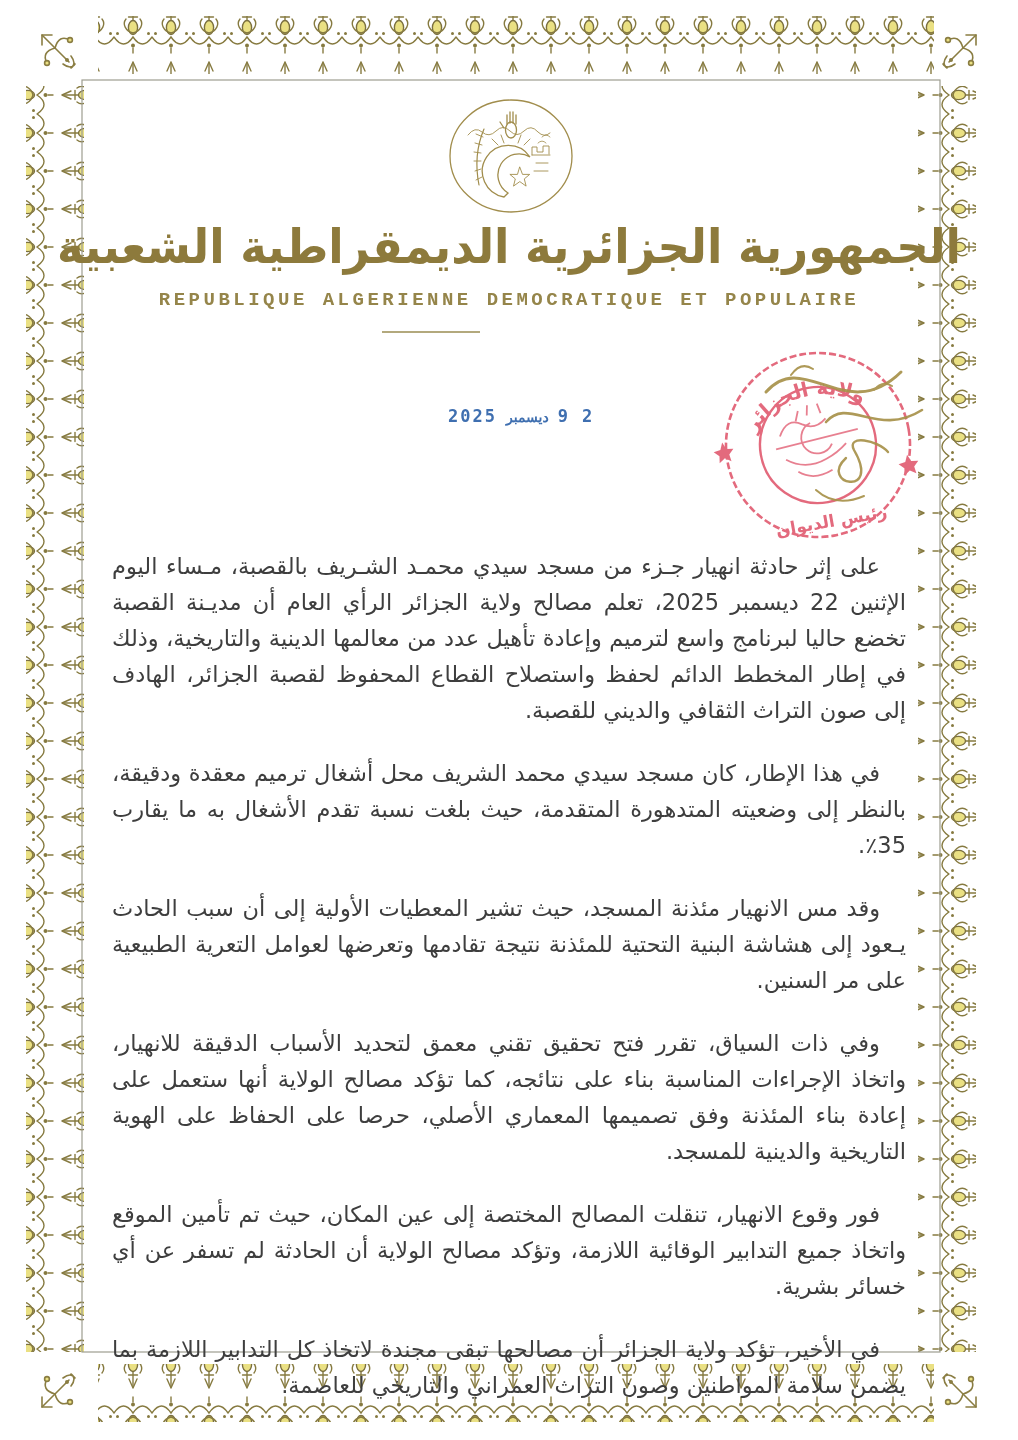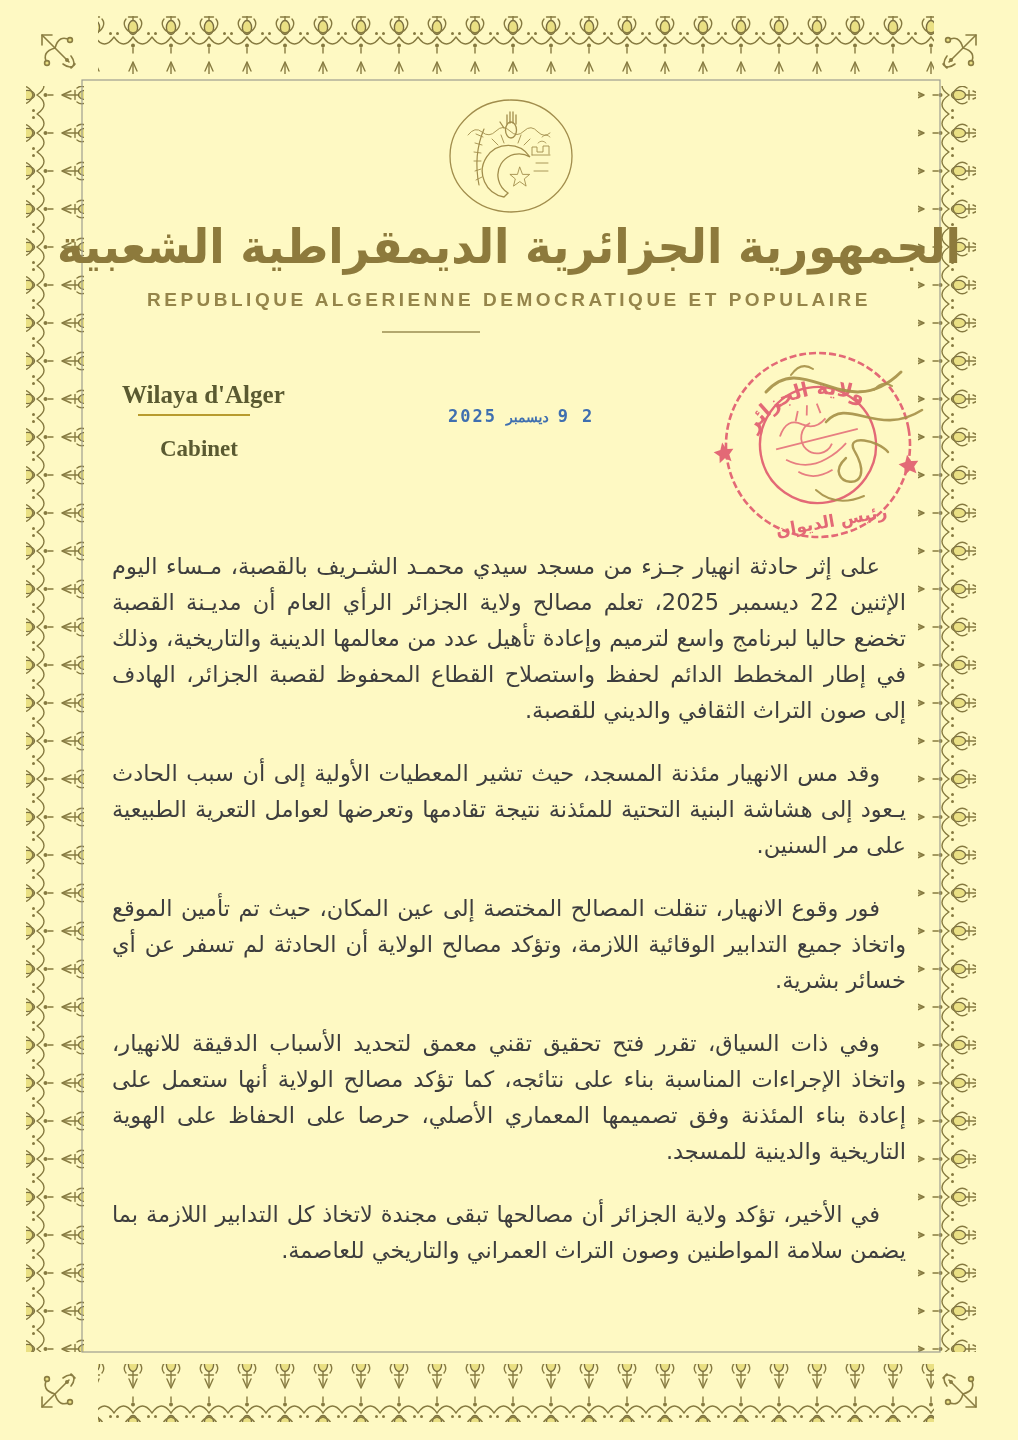--- a/index.html
+++ b/index.html
@@ -1,20 +1,20 @@
 <!DOCTYPE html>
 <html lang="ar"><head>
 <meta charset="utf-8">
 <style>
   html,body{margin:0;padding:0;background:#e9e9e4;}
   .page{
     position:relative;
     width:1018px;height:1440px;
     margin:0 auto;
-    background:#fef9c3;
+    background:#ffffff;
     overflow:hidden;
     font-family:"DejaVu Sans",sans-serif;
   }
   .abs{position:absolute;}
   svg{display:block;}
 
   
   .rep-ar{
     left:0;right:0;top:220px;
     text-align:center;
@@ -23,21 +23,21 @@
     direction:rtl;
     font-family:"DejaVu Sans",sans-serif;
     transform:scaleY(1.05);
   }
   .rep-fr{
     left:0;right:0;top:289px;
     text-align:center;
     font-size:19px;font-weight:600;
     letter-spacing:3.5px;
     color:#95854a;
-    font-family:Liberation Sans, sans-serif;
+    font-family:Liberation Mono, monospace;
   }
   .hdr-divider{
     left:382px;top:331px;width:98px;height:2px;
     background:#9a8c52;opacity:.75;
   }
 
   
   .issuer{left:122px;top:381px;color:#5a5a31;font-family:"Liberation Serif",serif;}
   .issuer-l1{font-size:25px;font-weight:bold;}
   .issuer-rule{width:112px;height:2px;background:#b89b2e;margin:5px 0 0 16px;}
@@ -162,25 +162,20 @@
 
       <path d="M86,58 l0,-8 5,0 0,5 6,0 0,-6 6,0 0,8 M86,58 l18,0 M90,66 l12,0 M88,74 l14,0" stroke-width="0.9"></path>
       <path d="M96,40 q4,-4 8,0 M92,46 q4,-4 8,0" stroke-width="0.8"></path>
     </g>
   </svg>
 
   <div class="abs rep-ar">الجمهورية الجزائرية الديمقراطية الشعبية</div>
   <div class="abs rep-fr">REPUBLIQUE ALGERIENNE DEMOCRATIQUE ET POPULAIRE</div>
   <div class="abs hdr-divider"></div>
 
-  <div class="abs issuer">
-    <div class="issuer-l1">Wilaya d'Alger</div>
-    <div class="issuer-rule"></div>
-    <div class="issuer-l2">Cabinet</div>
-  </div>
 
   <div class="abs datestamp">
     <span class="year">2025</span>
     <span class="month">ديسمبر</span>
     <span class="day">9 2</span>
   </div>
 
   <svg class="abs" style="left:696px;top:330px;" width="256" height="240" viewBox="0 0 256 240">
     <g transform="rotate(-10 122 115)" stroke="#e0566c" fill="none" opacity="0.88">
       <circle cx="122" cy="115" r="92" stroke-width="2.6" stroke-dasharray="7 3"></circle>
@@ -209,19 +204,20 @@
       <path d="M130,92 C152,66 182,108 226,80" stroke-width="2.6"></path>
       <path d="M150,128 c-28,26 36,40 8,-8 c-8,-16 24,-10 34,2" stroke-width="2.4"></path>
       <path d="M95,45 q10,-14 22,-6 M178,60 q8,-10 18,-4" stroke-width="2"></path>
       <path d="M120,160 q20,18 48,6" stroke-width="2"></path>
     </g>
   </svg>
 
 
   <div class="abs body-text">
     <p>على إثر حادثة انهيار جـزء من مسجد سيدي محمـد الشـريف بالقصبة، مـساء اليوم الإثنين 22 ديسمبر 2025، تعلم مصالح ولاية الجزائر الرأي العام أن مديـنة القصبة تخضع حاليا لبرنامج واسع لترميم وإعادة تأهيل عدد من معالمها الدينية والتاريخية، وذلك في إطار المخطط الدائم لحفظ واستصلاح القطاع المحفوظ لقصبة الجزائر، الهادف إلى صون التراث الثقافي والديني للقصبة.</p>
+    <p>في هذا الإطار، كان مسجد سيدي محمد الشريف محل أشغال ترميم معقدة ودقيقة، بالنظر إلى وضعيته المتدهورة المتقدمة، حيث بلغت نسبة تقدم الأشغال به ما يقارب 35٪.</p>
     <p>وقد مس الانهيار مئذنة المسجد، حيث تشير المعطيات الأولية إلى أن سبب الحادث يـعود إلى هشاشة البنية التحتية للمئذنة نتيجة تقادمها وتعرضها لعوامل التعرية الطبيعية على مر السنين.</p>
+    <p>وفي ذات السياق، تقرر فتح تحقيق تقني معمق لتحديد الأسباب الدقيقة للانهيار، واتخاذ الإجراءات المناسبة بناء على نتائجه، كما تؤكد مصالح الولاية أنها ستعمل على إعادة بناء المئذنة وفق تصميمها المعماري الأصلي، حرصا على الحفاظ على الهوية التاريخية والدينية للمسجد.</p>
     <p>فور وقوع الانهيار، تنقلت المصالح المختصة إلى عين المكان، حيث تم تأمين الموقع واتخاذ جميع التدابير الوقائية اللازمة، وتؤكد مصالح الولاية أن الحادثة لم تسفر عن أي خسائر بشرية.</p>
-    <p>وفي ذات السياق، تقرر فتح تحقيق تقني معمق لتحديد الأسباب الدقيقة للانهيار، واتخاذ الإجراءات المناسبة بناء على نتائجه، كما تؤكد مصالح الولاية أنها ستعمل على إعادة بناء المئذنة وفق تصميمها المعماري الأصلي، حرصا على الحفاظ على الهوية التاريخية والدينية للمسجد.</p>
     <p>في الأخير، تؤكد ولاية الجزائر أن مصالحها تبقى مجندة لاتخاذ كل التدابير اللازمة بما يضمن سلامة المواطنين وصون التراث العمراني والتاريخي للعاصمة.</p>
   </div>
 
 </div>
 
 </body></html>

